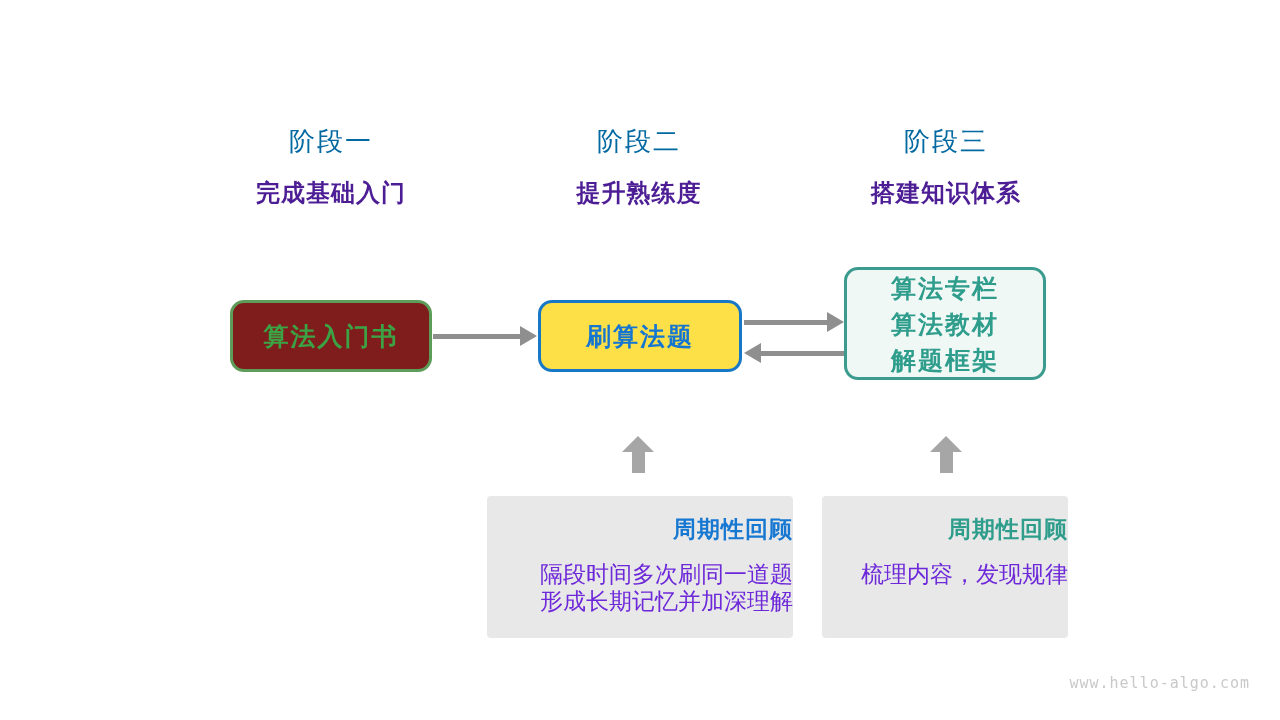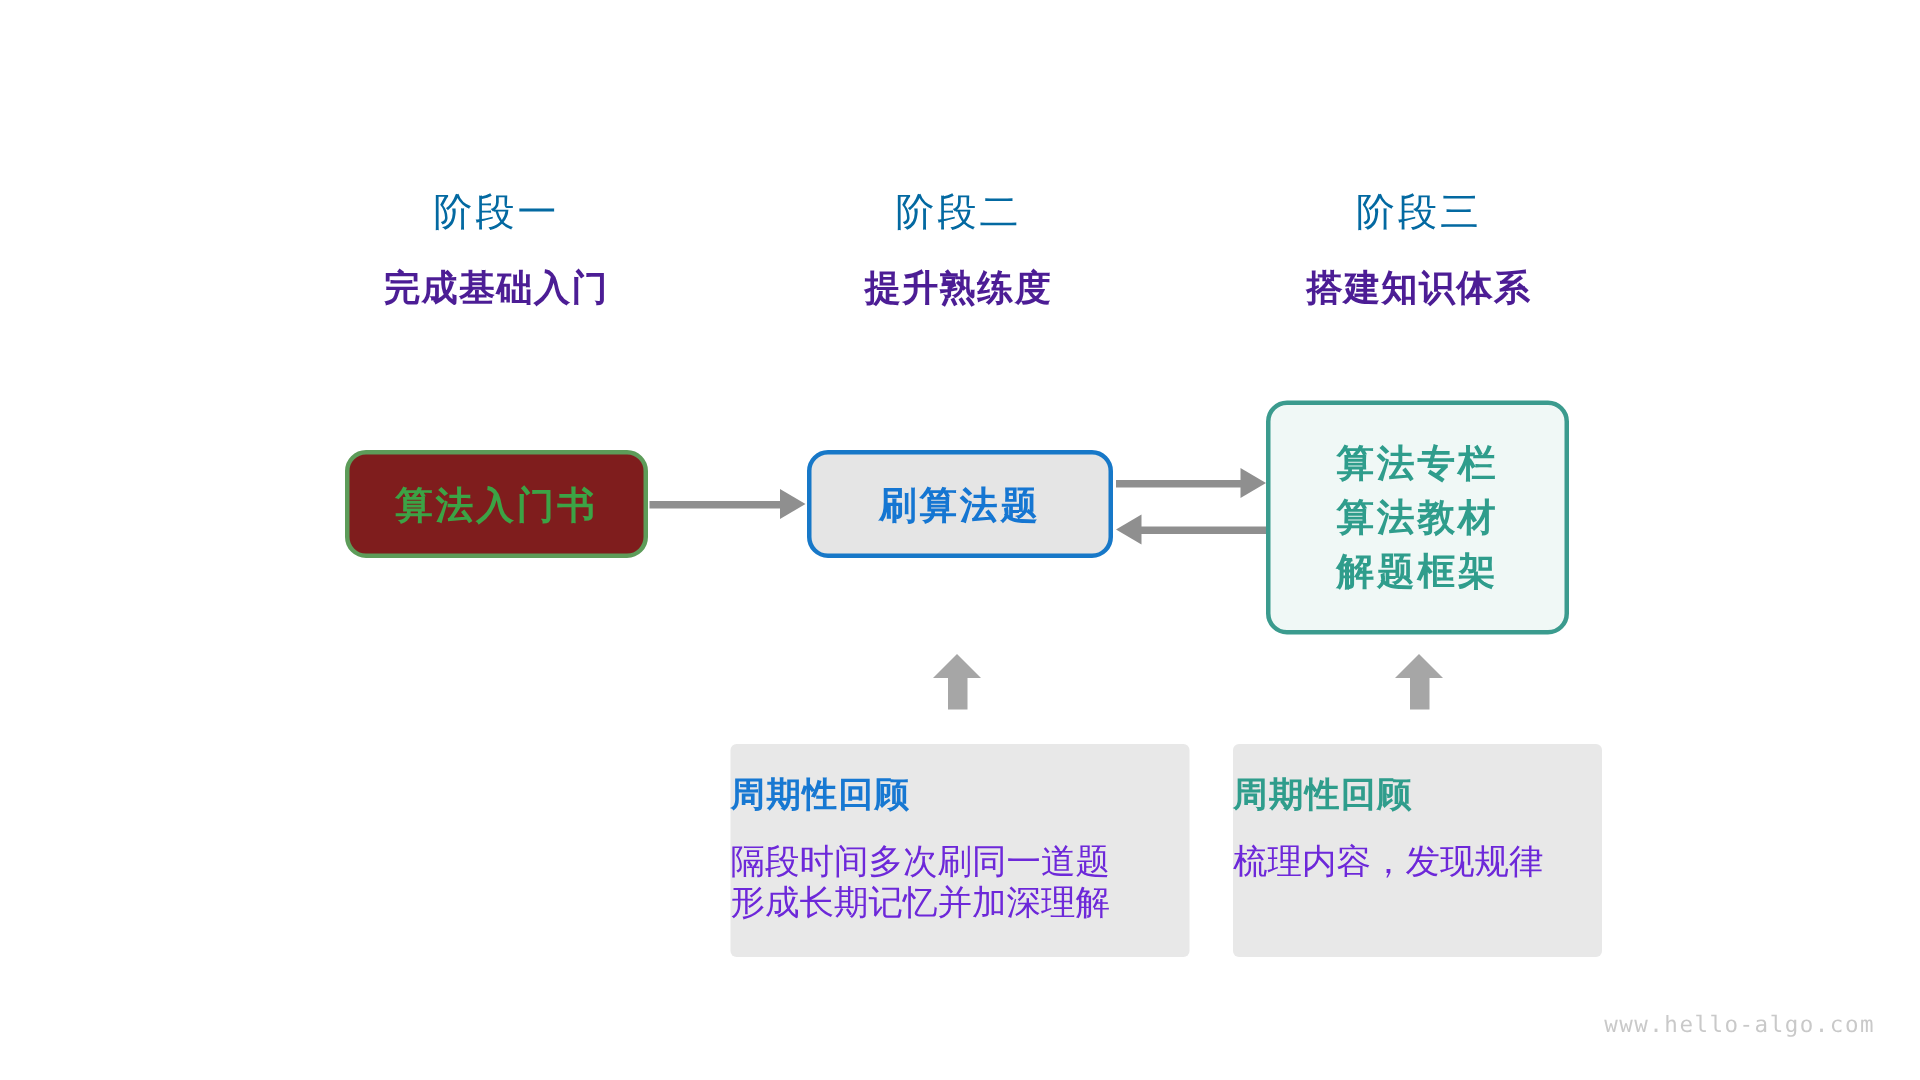--- a/index.html
+++ b/index.html
@@ -28,22 +28,22 @@
     display: flex;
     flex-direction: column;
     align-items: center;
     justify-content: center;
     font-weight: bold;
     font-size: 25px;
     letter-spacing: 2px;
     text-align: center;
   }
   .node-green { left: 230px; top: 300px; width: 202px; height: 72px; border: 3px solid #5d9c59; background: #7f1d1d; color: #3ca345; }
-  .node-blue  { left: 538px; top: 300px; width: 204px; height: 72px; border: 3px solid #1778c8; background: #e5e5e5; color: #1576d2; }
-  .node-teal  { left: 844px; top: 267px; width: 202px; height: 156px; border: 3px solid #3b9b8e; background: #f0f8f6; color: #2f9d8c; }
+  .node-blue  { left: 538px; top: 300px; width: 204px; height: 72px; border: 3px solid #1778c8; background: #fde047; color: #1576d2; }
+  .node-teal  { left: 844px; top: 267px; width: 202px; height: 113px; border: 3px solid #3b9b8e; background: #f0f8f6; color: #2f9d8c; }
   .node-teal .node-line { line-height: 36px; }
 
   
   .h-arrow { position: absolute; height: 20px; }
   .h-arrow .shaft { position: absolute; top: 8px; height: 5px; background: #8f8f8f; }
   .arrow-right .shaft { left: 0; right: 15px; }
   .arrow-right .head {
     position: absolute; right: 0; top: 0; width: 0; height: 0;
     border-top: 10px solid transparent; border-bottom: 10px solid transparent;
     border-left: 17px solid #8f8f8f;
@@ -68,21 +68,21 @@
   .up-arrow .stem { width: 13px; height: 21px; background: #a6a6a6; margin: 0 auto; }
   .up-arrow-1 { left: 622px; }
   .up-arrow-2 { left: 930px; }
 
   
   .callout {
     position: absolute;
     box-sizing: border-box;
     background: #e8e8e8;
     border-radius: 4px;
-    text-align: left;
+    text-align: right;
     padding-top: 21px;
     top: 496px;
     height: 142px;
   }
   .callout-title { font-size: 23px; font-weight: bold; letter-spacing: 1px; line-height: 24px; }
   .callout-title-blue { color: #1778d2; }
   .callout-title-teal { color: #2f9d8c; }
   .callout-body { margin-top: 20px; font-size: 23px; line-height: 27px; color: #6d28d9; }
   .callout-review  { left: 487px; width: 306px; }
   .callout-summary { left: 822px; width: 246px; }

